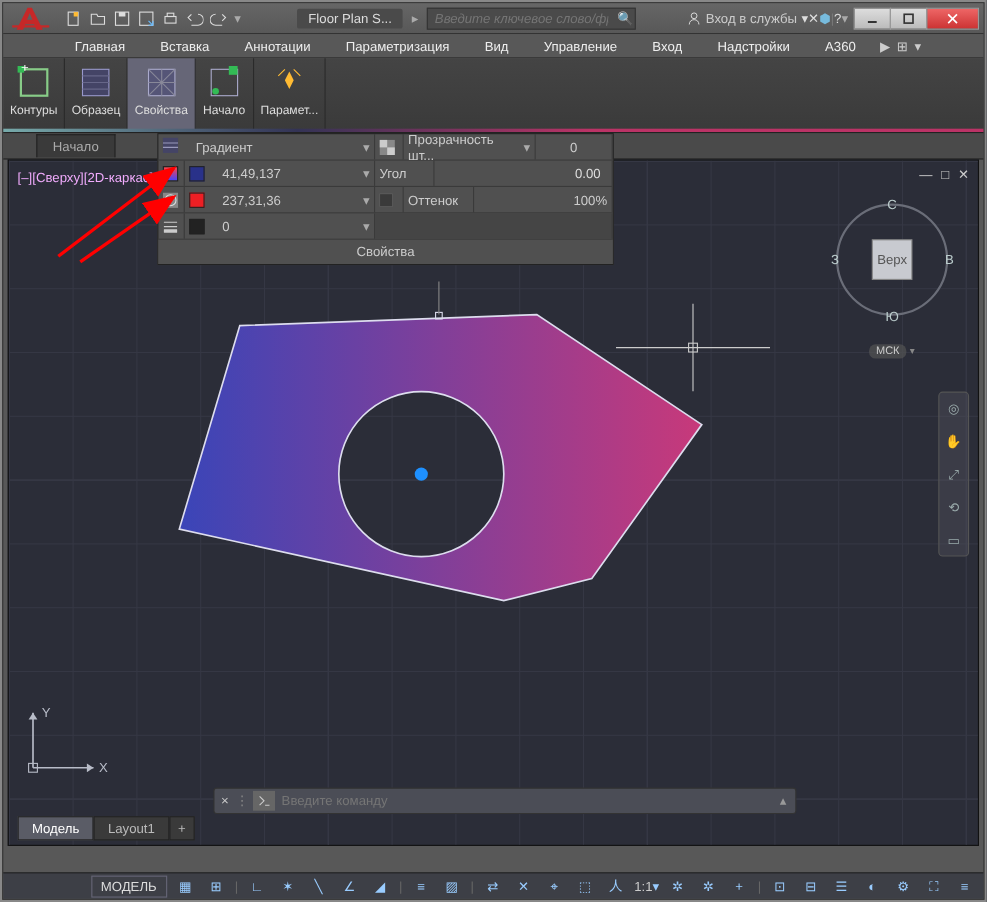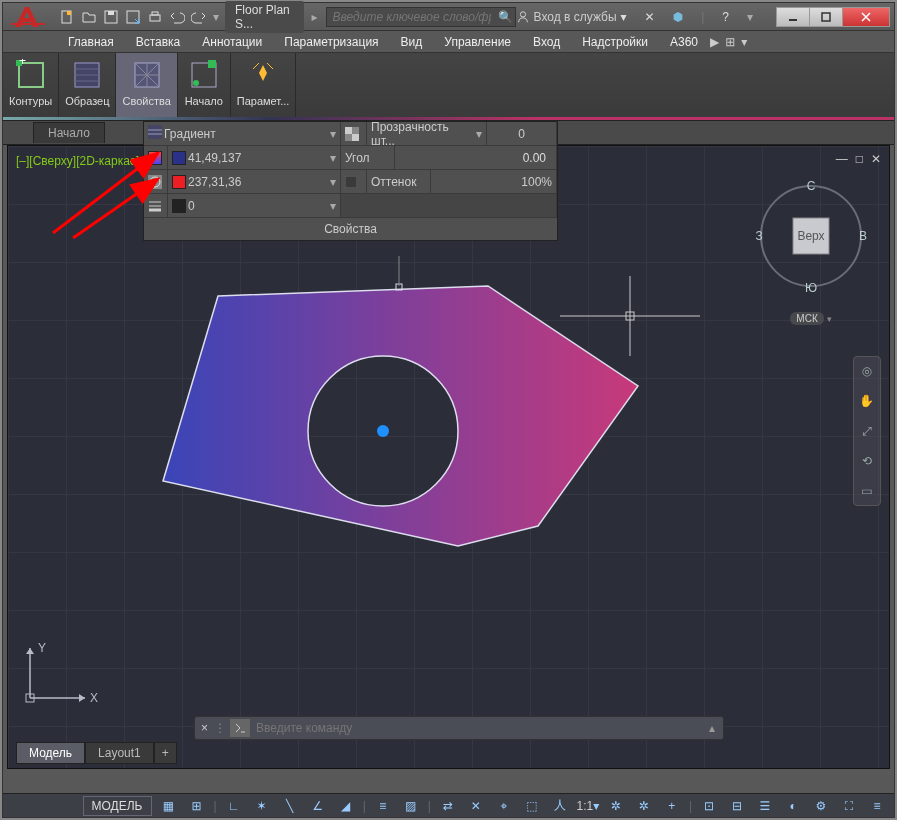--- a/index.html
+++ b/index.html
@@ -9,49 +9,49 @@
 .app-icon { width:50px; height:28px; display:flex; align-items:center; justify-content:center; }
 .app-icon svg { width:34px; height:24px; }
 .qat { display:flex; align-items:center; gap:2px; padding:0 4px; }
 .qat-btn { width:20px; height:20px; display:flex; align-items:center; justify-content:center; background:transparent; border:none; }
 .qat-btn svg { width:16px; height:16px; }
 .title-center { flex:1; display:flex; align-items:center; justify-content:center; gap:8px; }
 .doc-title { background:#4a4a4a; padding:2px 10px; border-radius:2px; color:#ddd; }
 .search-box { display:flex; align-items:center; background:#4a4a4a; border:1px solid #333; height:20px; }
 .search-box input { background:transparent; border:none; color:#aaa; font-style:italic; padding:0 6px; width:170px; outline:none; }
 .search-box .mag { width:18px; text-align:center; color:#aaa; }
-.title-right { display:flex; align-items:center; gap:18px; padding-right:4px; }
+.title-right { display:flex; align-items:center; gap:0; padding-right:4px; }
 .title-right .signin { display:flex; align-items:center; gap:4px; color:#ddd; }
 .win-controls { display:flex; margin-left:6px; }
 .win-btn { width:34px; height:20px; border:1px solid #999; background:linear-gradient(#ddd,#bbb); display:flex; align-items:center; justify-content:center; margin-left:-1px; }
 .win-btn.close { background:linear-gradient(#e66,#c33); width:48px; }
 .win-btn svg { width:12px; height:12px; }
-.menubar { height:22px; background:#585858; display:flex; align-items:center; padding:0 50px 0 55px; gap:2px; border-bottom:1px solid #333; }
+.menubar { height:22px; background:#585858; display:flex; align-items:center; padding:0 50px 0 55px; gap:12px; border-bottom:1px solid #333; }
 .menu-item { padding:2px 10px; color:#eee; }
 .menu-item.a360 { padding-right:4px; }
 .menubar .menu-tail { display:flex; align-items:center; gap:6px; margin-left:6px; }
 .ribbon { height:68px; background:linear-gradient(#444,#3a3a3a); display:flex; border-bottom:1px solid #222; position:relative; }
 .ribbon::after { content:""; position:absolute; bottom:0; left:0; right:0; height:3px; background:linear-gradient(90deg,#7aa,#335,#b36 60%,#b36); }
 .rpanel { display:flex; flex-direction:column; align-items:center; justify-content:flex-start; padding:4px 6px 2px; border-right:1px solid #2a2a2a; }
 .rpanel .ricon { width:40px; height:36px; display:flex; align-items:center; justify-content:center; }
 .rpanel .rlabel { font-size:11px; color:#ddd; margin-top:2px; }
 .rpanel.active { background:#667; }
 .close-panel { padding:6px 10px; color:#eee; }
 .filetab-row { height:24px; background:#4a4a4a; display:flex; align-items:center; border-bottom:1px solid #222; padding-left:30px; }
 .filetab { padding:3px 14px; background:#3a3a3a; color:#aaa; border:1px solid #222; border-bottom:none; }
 .props-float { position:absolute; left:140px; top:118px; width:415px; background:#505050; border:1px solid #222; z-index:50; }
 .props-row { display:flex; height:24px; border-bottom:1px solid #3a3a3a; }
-.pcell { display:flex; align-items:center; border-right:1px solid #3a3a3a; padding:0 4px; gap:2px; }
+.pcell { display:flex; align-items:center; border-right:1px solid #3a3a3a; padding:0 4px; gap:16px; }
 .pcell .swatch { width:14px; height:14px; border:1px solid #222; }
 .pcell .dd { margin-left:auto; color:#aaa; }
 .pcell input { background:transparent; border:none; color:#ddd; width:100%; outline:none; text-align:right; padding-right:6px; }
 .props-title { text-align:center; padding:4px 0; color:#ccc; background:#505050; }
 .canvas-area { position:absolute; left:4px; top:142px; right:4px; bottom:48px; background:#2b2d38; border:1px solid #111; overflow:hidden; }
 .grid { position:absolute; inset:0; background-image:linear-gradient(#353744 1px,transparent 1px),linear-gradient(90deg,#353744 1px,transparent 1px),linear-gradient(#3a3c4a 1px,transparent 1px),linear-gradient(90deg,#3a3c4a 1px,transparent 1px); background-size:58px 58px,58px 58px,290px 290px,290px 290px; }
-.view-label { position:absolute; left:8px; top:8px; color:#84cc16; font-size:12px; }
+.view-label { position:absolute; left:8px; top:8px; color:#f0abfc; font-size:12px; }
 .viewcube { position:absolute; right:18px; top:30px; width:120px; height:120px; }
 .navbar { position:absolute; right:8px; top:210px; width:28px; background:rgba(80,80,90,.45); border:1px solid #555; border-radius:4px; padding:4px 0; display:flex; flex-direction:column; align-items:center; gap:10px; }
 .navbar div { width:20px; height:20px; color:#9aa; display:flex; align-items:center; justify-content:center; }
 .vp-ctrl { position:absolute; right:8px; top:6px; display:flex; gap:8px; color:#ccc; }
 .ucs-icon { position:absolute; left:12px; bottom:60px; }
 .cmdline { position:absolute; left:186px; bottom:28px; height:24px; width:530px; background:#4b4d56; border:1px solid #333; display:flex; align-items:center; border-radius:3px; }
 .cmdline .cx { padding:0 6px; color:#ccc; }
 .cmdline .prompt { width:20px; height:18px; background:#666; display:flex; align-items:center; justify-content:center; margin-right:6px; }
 .cmdline input { flex:1; background:transparent; border:none; color:#aaa; outline:none; }
 .layout-tabs { position:absolute; left:8px; bottom:4px; display:flex; align-items:center; gap:0; }

